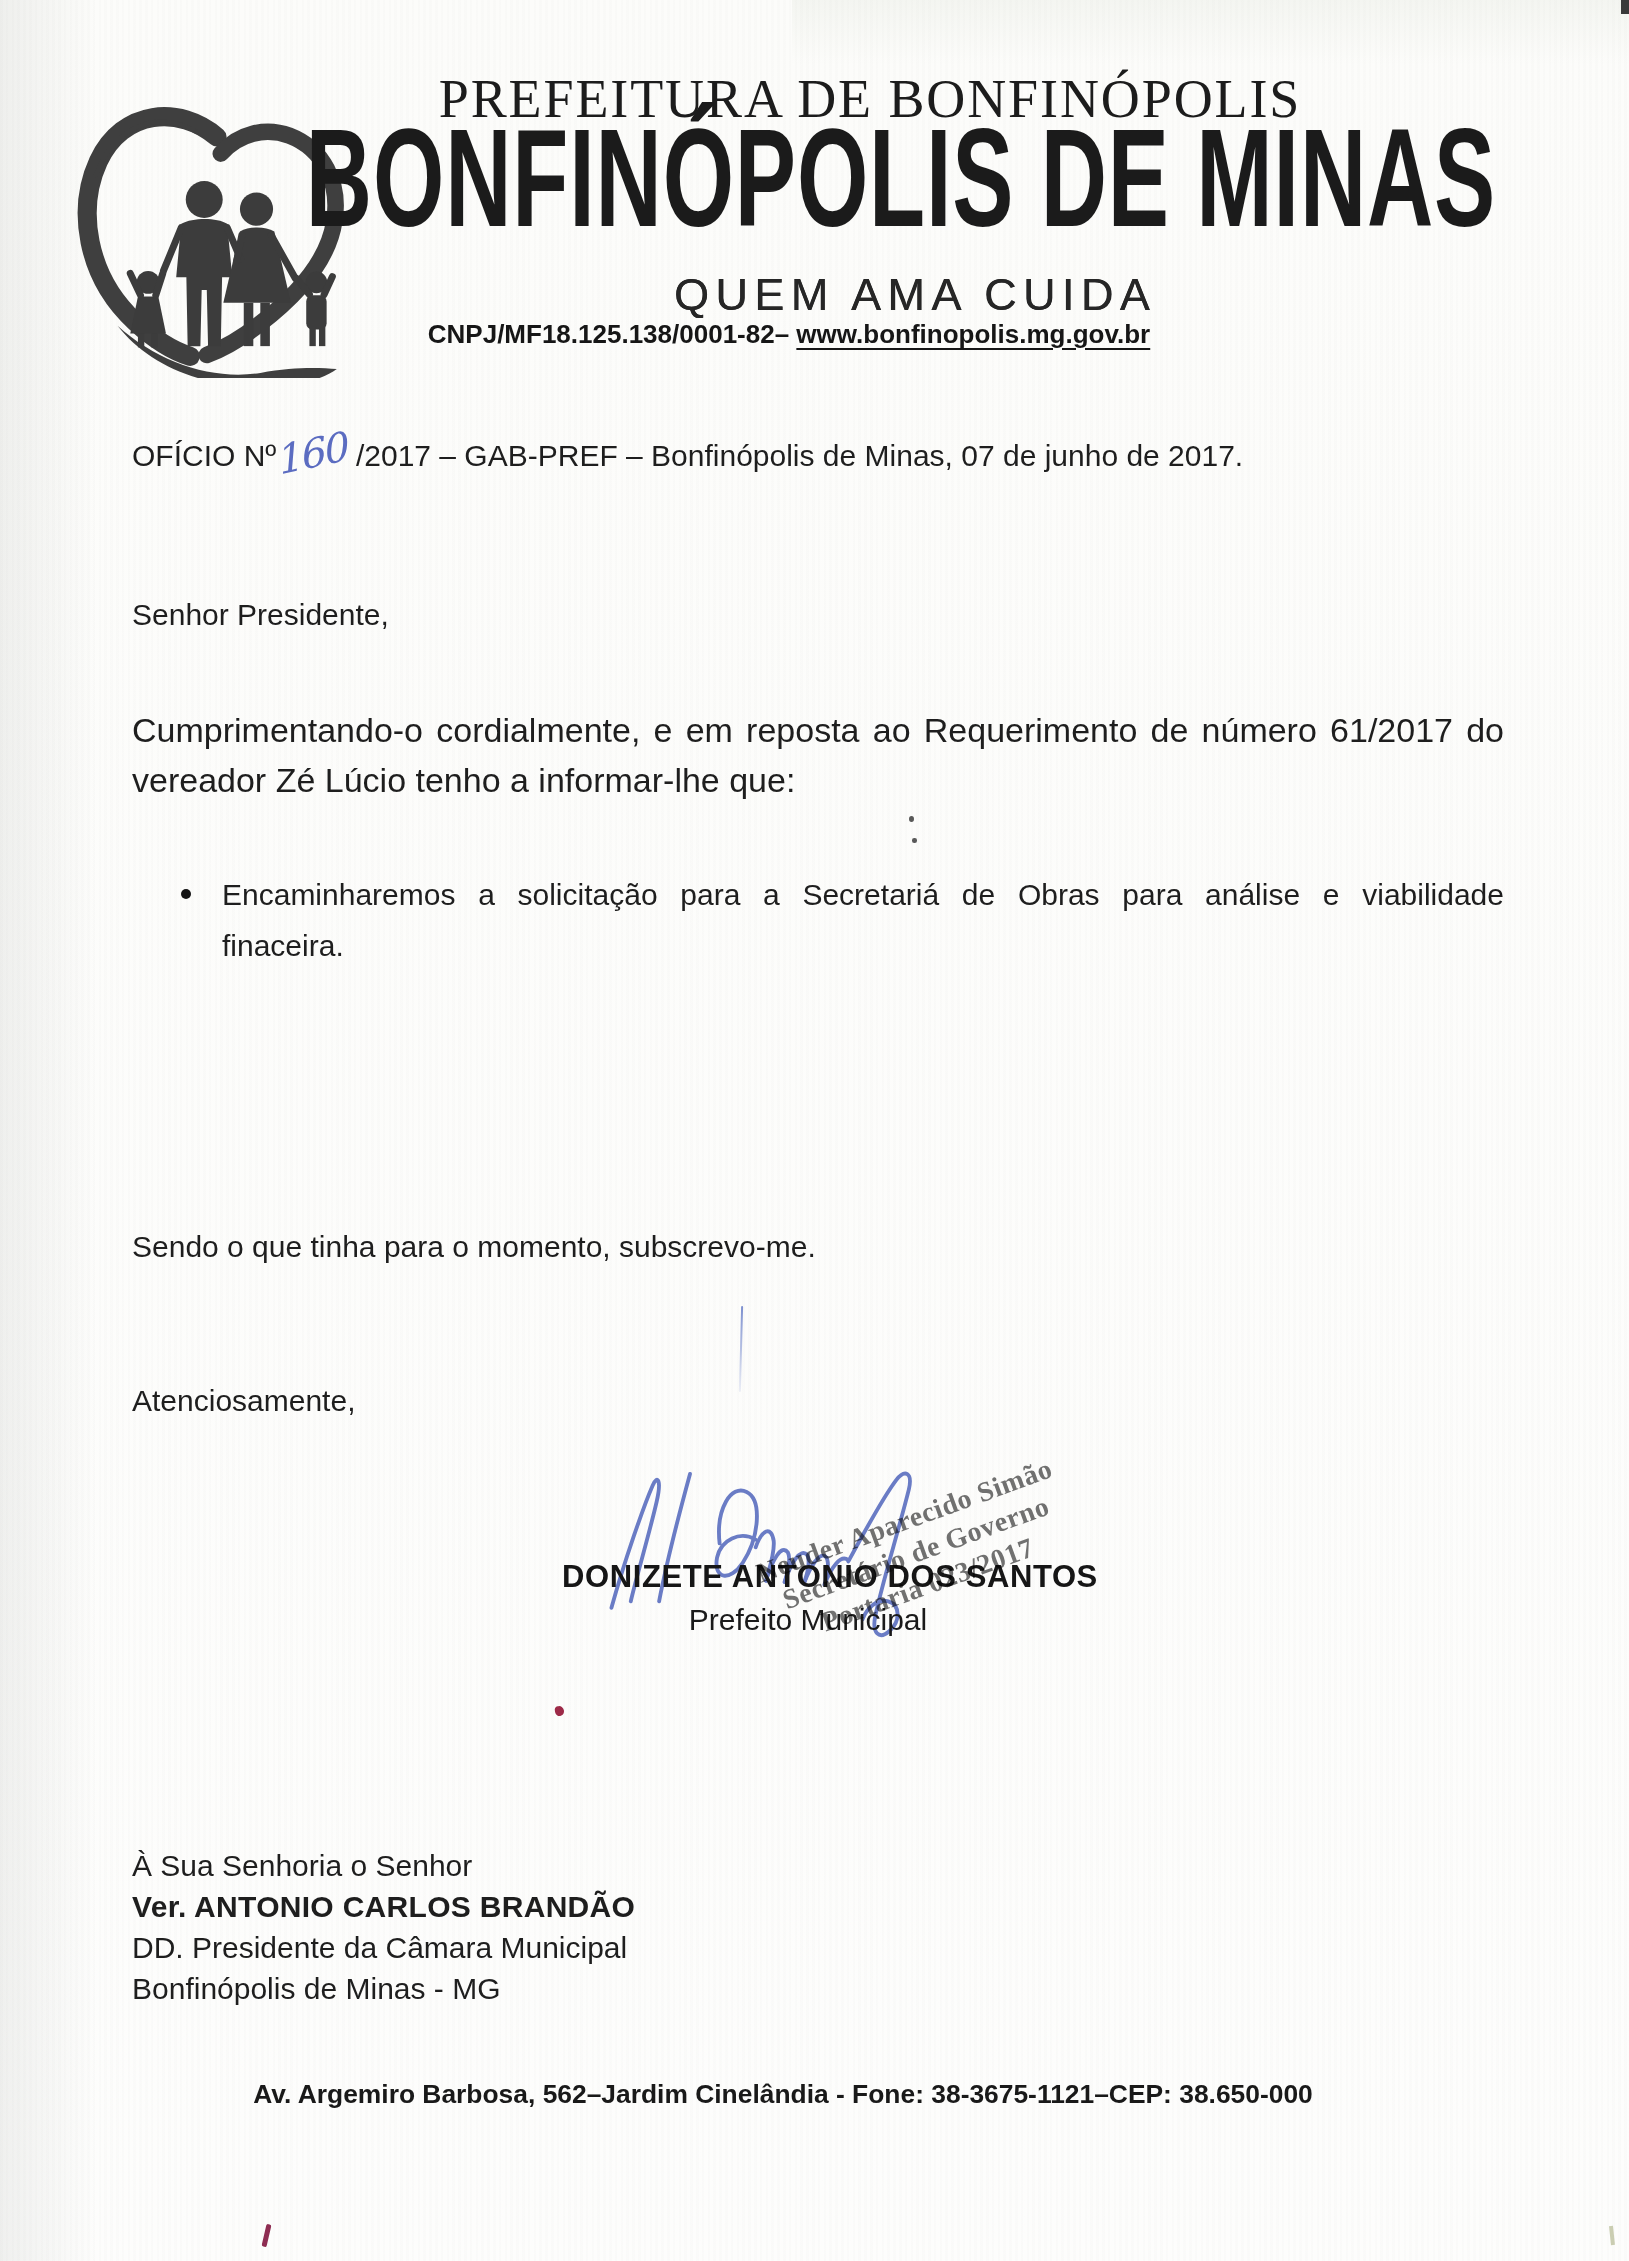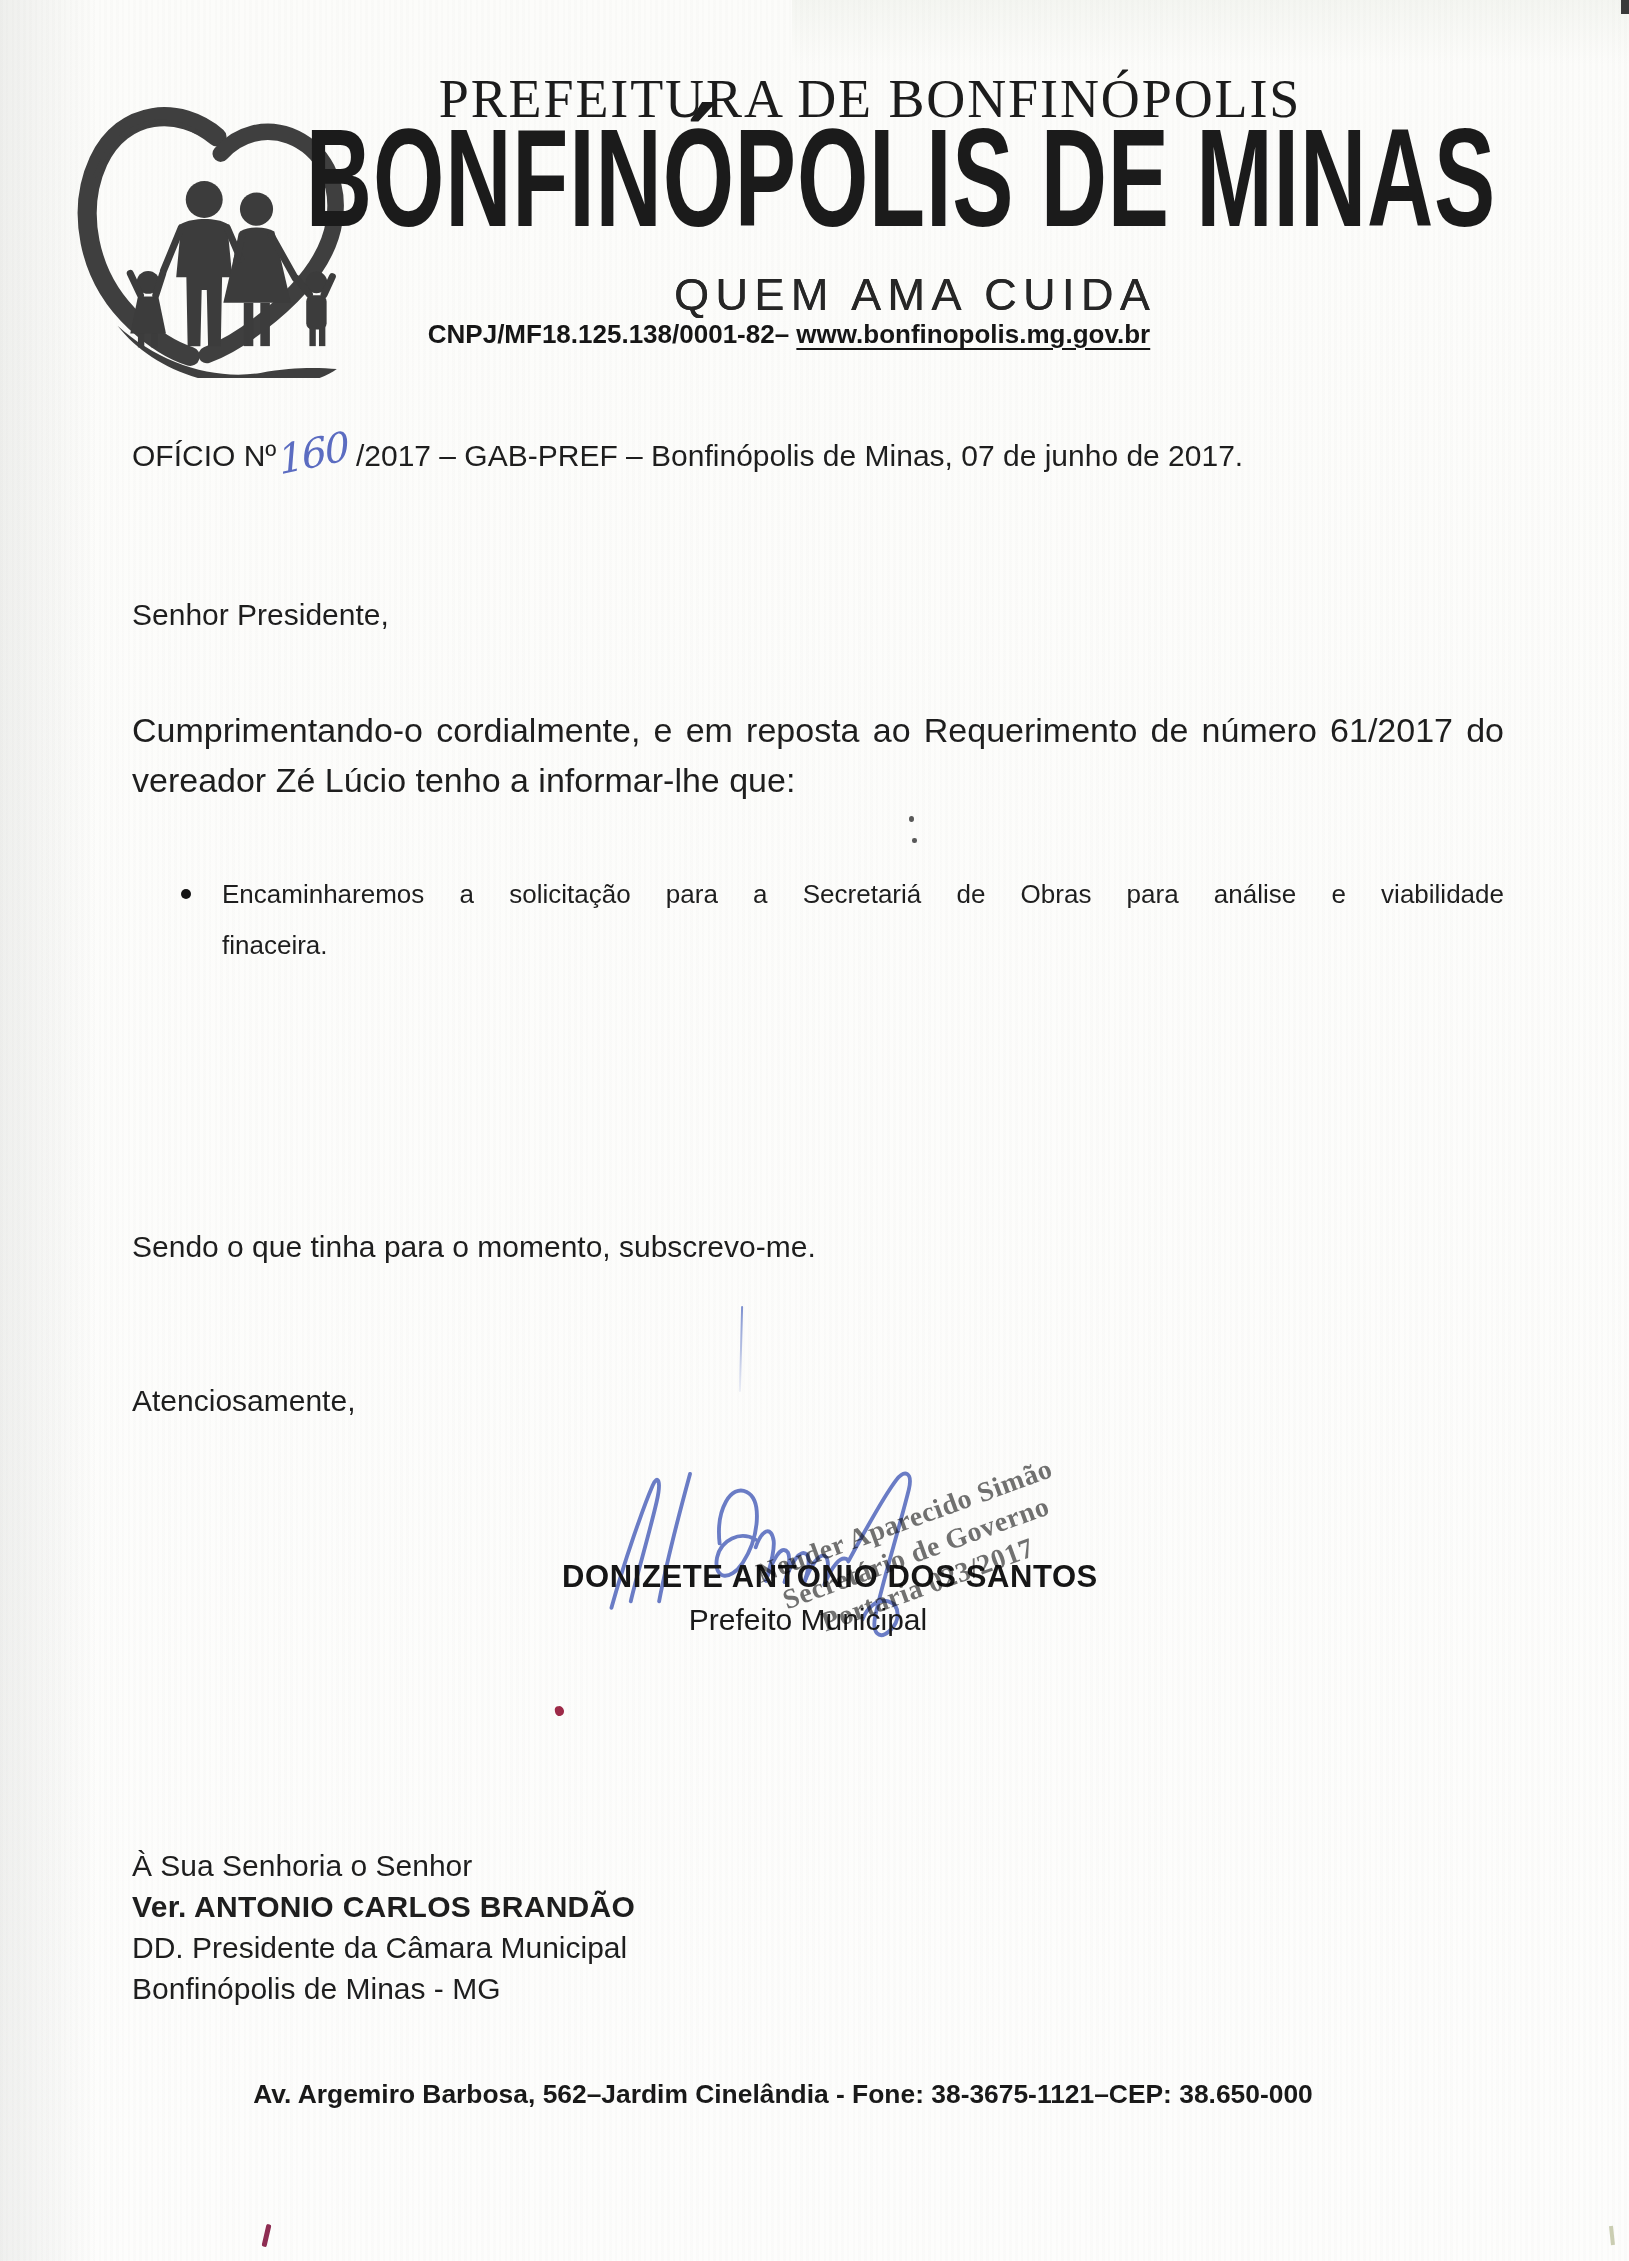--- a/index.html
+++ b/index.html
@@ -47,21 +47,21 @@
     transform:rotate(-12deg) skewX(-6deg);
     position:relative;top:1.3px;margin:0 7.7px 0 1.3px;
   }
   .salutation{left:132px;top:598px;font-size:30px;}
   .para{left:132px;top:705px;width:1372px;font-size:34px;line-height:50px;}
   .just{text-align:justify;text-align-last:justify;}
   .speck{background:#3c3c3c;border-radius:50%;opacity:.85;}
   .speck1{left:909px;top:816px;width:5.2px;height:6.4px;}
   .speck2{left:912px;top:838px;width:4.5px;height:4.5px;}
   .bullet-dot{left:181px;top:889px;width:10.3px;height:10.3px;border-radius:50%;background:#141414;}
-  .bullet-text{left:222px;top:869px;width:1282px;font-size:26px;line-height:51px;}
+  .bullet-text{left:222px;top:869px;width:1282px;font-size:30px;line-height:51px;}
   .closing{left:132px;top:1230px;font-size:30px;}
   .blue-tick{
     left:740px;top:1306px;width:1.9px;height:86px;
     background:linear-gradient(180deg,#7d90cf 0%,rgba(125,144,207,0.12) 100%);
     transform:rotate(1.5deg);border-radius:1.3px;
   }
   .regards{left:132px;top:1384px;font-size:30px;}
   .sig-name{left:807px;top:1559px;transform:translateX(-50%);font-size:31px;font-weight:bold;letter-spacing:0.6px;white-space:nowrap;color:#161616;margin-left:23px;}
   .sig-role{left:808px;top:1603px;transform:translateX(-50%);font-size:30px;white-space:nowrap;color:#1a1a1a;}
   .stamp{

